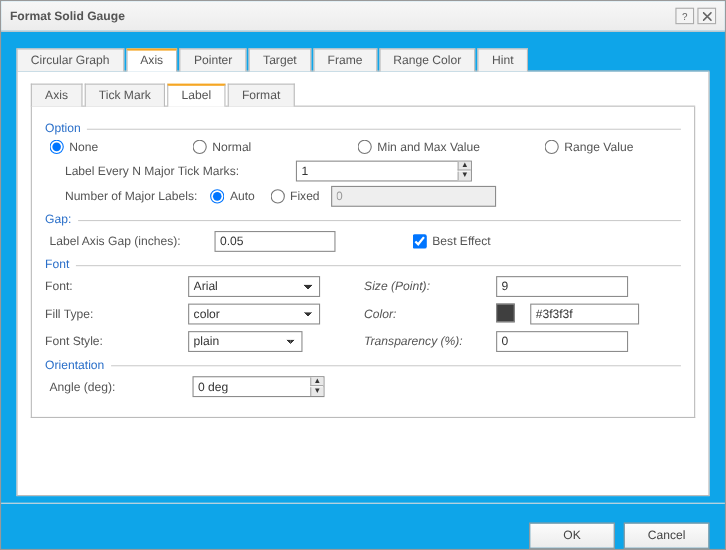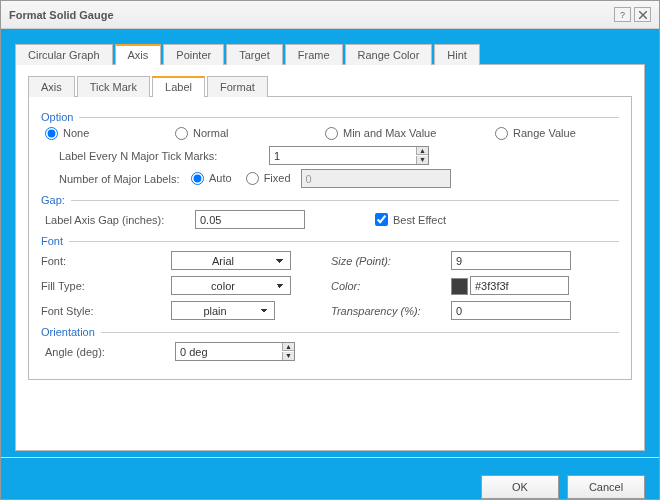--- a/index.html
+++ b/index.html
@@ -23,28 +23,28 @@
 
 .subtabs { display: flex; border-bottom: 1px solid #bbb; }
 
 .group-title { color: #2a6fc9; font-size: 11px; margin: 6px 0 4px 0; display: flex; align-items: center; }
 .group-title .line { flex:1; height:1px; background:#ccc; margin-left:6px; }
 
 .row { display: flex; align-items: center; margin: 4px 0; }
 .indent { margin-left: 18px; }
 .gap-row { margin: 4px 0 4px 4px; }
 
-.radio { display: inline-flex; align-items: flex-start; margin-right: 4px; }
+.radio { display: inline-flex; align-items: center; margin-right: 4px; }
 .radio input { margin-right: 5px; }
 
 label.lbl { color: #555; }
 
 .textbox, .select, .spinner { height: 19px; border: 1px solid #8c8c8c; background: #fff; font-size: 11px; color: #333; padding: 1px 4px; }
 .textbox[disabled] { background: #eee; color: #999; }
-.select { appearance: none; -webkit-appearance: none; background-image: linear-gradient(45deg, transparent 50%, #333 50%), linear-gradient(135deg, #333 50%, transparent 50%); background-position: right 10px top 7px, right 6px top 7px; background-size: 4px 4px, 4px 4px; background-repeat: no-repeat; padding-right: 20px; text-align: center; }
+.select { appearance: none; -webkit-appearance: none; background-image: linear-gradient(45deg, transparent 50%, #333 50%), linear-gradient(135deg, #333 50%, transparent 50%); background-position: right 10px top 7px, right 6px top 7px; background-size: 4px 4px, 4px 4px; background-repeat: no-repeat; padding-right: 20px; }
 .spinner-wrap { position: relative; display: inline-block; }
 .spinner-wrap .spin-up, .spinner-wrap .spin-dn { position: absolute; right: 1px; width: 12px; height: 8px; background: #e8e8e8; border-left: 1px solid #aaa; font-size: 7px; line-height: 8px; text-align: center; color:#333; }
 .spinner-wrap .spin-up { top: 1px; border-bottom: 1px solid #aaa; }
 .spinner-wrap .spin-dn { bottom: 1px; }
 
 .check-wrap { display: inline-flex; align-items: center; }
 .check-wrap input { margin-right: 5px; }
 
 .color-swatch { width: 17px; height: 17px; border: 1px solid #8c8c8c; background: #3f3f3f; display: inline-block; }
 
@@ -163,21 +163,21 @@
           </div>
         <div class="font-grid">
           <label class="lbl">Font:</label>
           <div><select class="select" style="width:120px"><option>Arial</option></select></div>
           <label class="lbl col3">Size (Point):</label>
           <div><input class="textbox" style="width: 120px;" value="9"></div>
 
           <label class="lbl">Fill Type:</label>
           <div><select class="select" style="width:120px"><option>color</option></select></div>
           <label class="lbl col3">Color:</label>
-          <div style="display:flex;align-items:flex-end;gap:2px">
+          <div style="display:flex;align-items:flex-start;gap:14px">
             <span class="color-swatch"></span>
             <input class="textbox" style="width: 99px;" value="#3f3f3f">
           </div>
 
           <label class="lbl">Font Style:</label>
           <div><select class="select" style="width:104px"><option>plain</option></select></div>
           <label class="lbl col3">Transparency (%):</label>
           <div><input class="textbox" style="width: 120px;" value="0"></div>
         </div>
 

